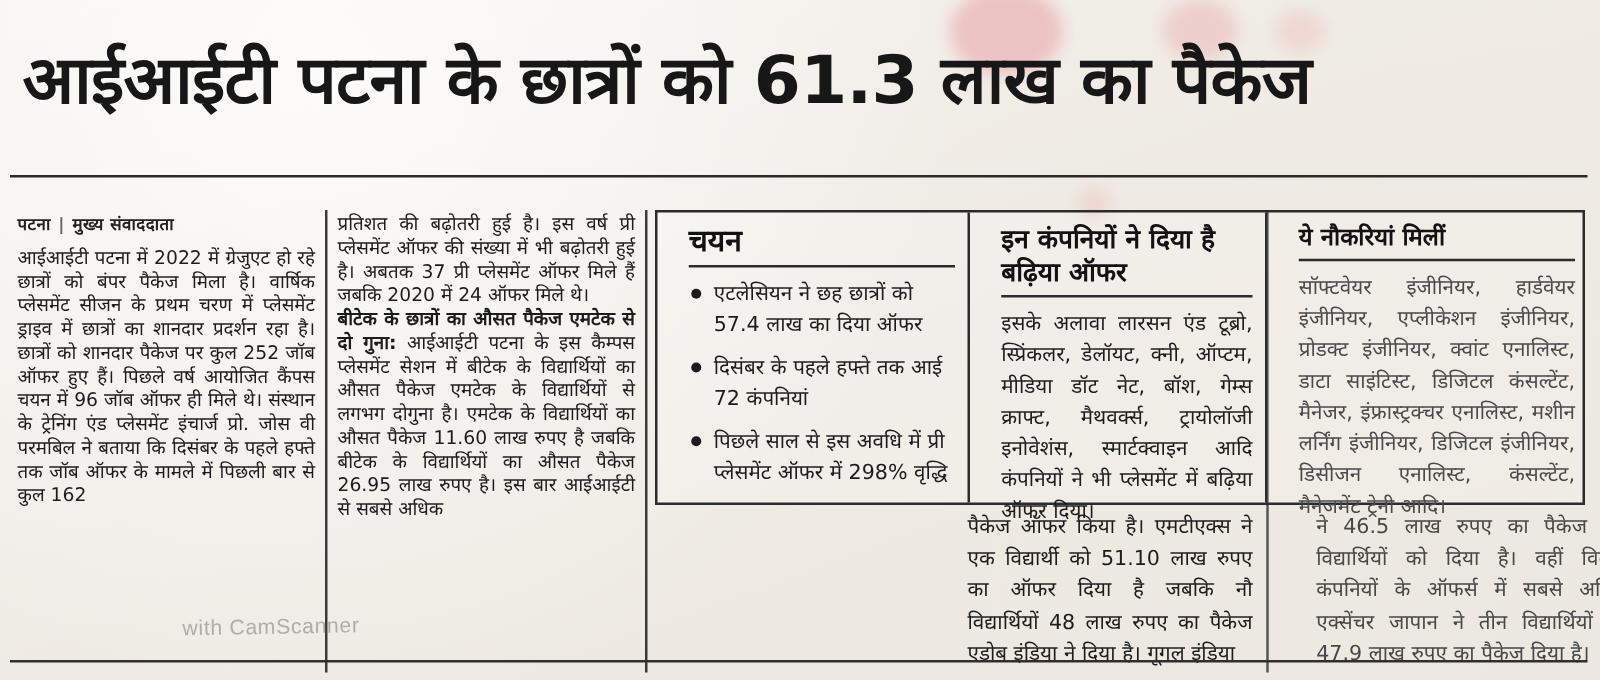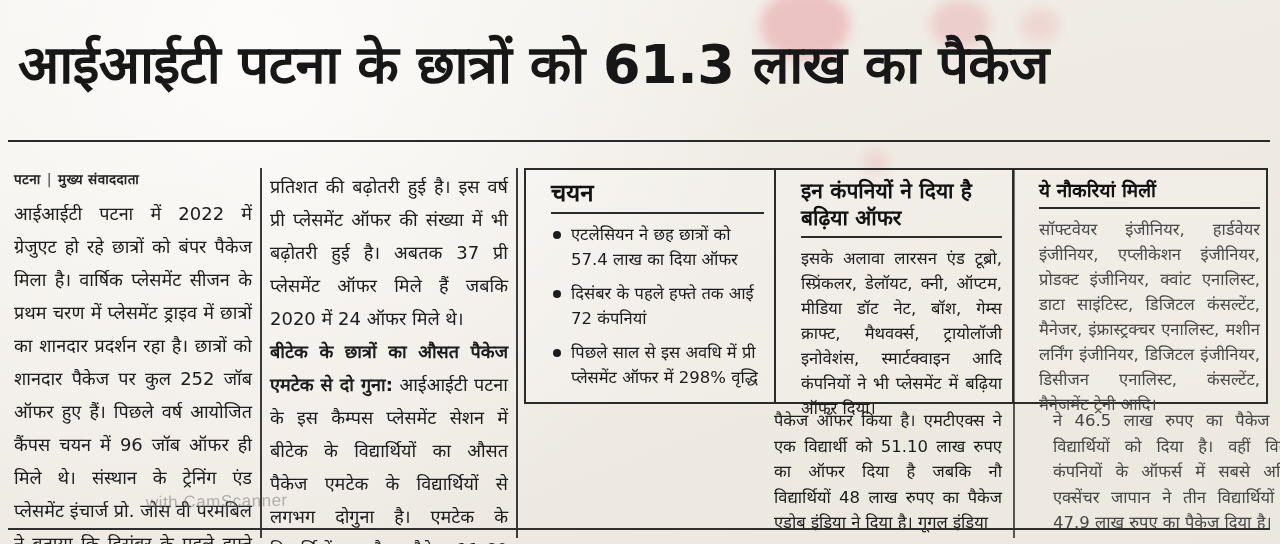--- a/index.html
+++ b/index.html
@@ -89,22 +89,22 @@
   .byline {
     font-size: 13.5px;
     font-weight: bold;
     letter-spacing: 0.4px;
     margin-bottom: 9px;
     color: #222;
   }
   .byline .sep { margin: 0 6px; color: #666; }
 
   .body-text {
-    font-size: 18px;
-    line-height: 33px;
+    font-size: 15px;
+    line-height: 19px;
     text-align: justify;
     text-justify: inter-word;
   }
   .body-text .b { font-weight: bold; }
 
   
   .vrule {
     position: absolute;
     top: 4px;
     width: 2px;

